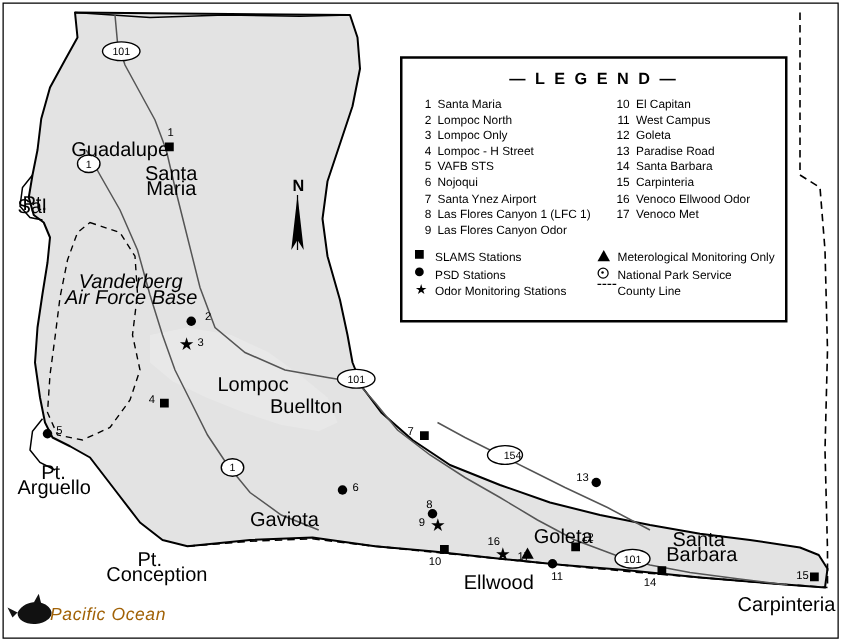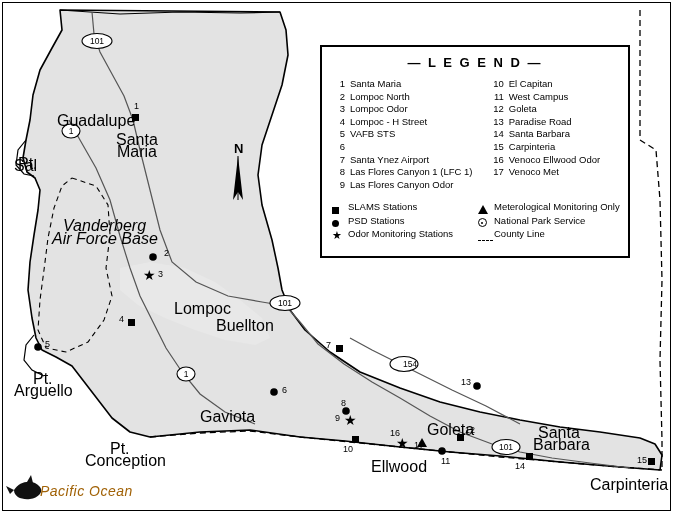--- a/index.html
+++ b/index.html
@@ -85,21 +85,21 @@
     display: flex;
     flex-direction: row;
     gap: 10px;
   }
   .sym-col { display: flex; flex-direction: column; }
   .sym-col.left { width: 150px; }
   .sym-col.right { width: 140px; }
   .sym-entry {
     display: flex;
     flex-direction: row;
-    align-items: flex-end;
+    align-items: flex-start;
     font-size: 9.5px;
     line-height: 13.5px;
     color: #000;
     white-space: nowrap;
   }
   .sym-glyph {
     width: 16px;
     flex: none;
     display: inline-flex;
     align-items: center;
@@ -355,32 +355,33 @@
         <div class="legend-entry">
           <span class="legend-num">1</span>
           <span class="legend-label">Santa Maria</span>
         </div>
         <div class="legend-entry">
           <span class="legend-num">2</span>
           <span class="legend-label">Lompoc North</span>
         </div>
         <div class="legend-entry">
           <span class="legend-num">3</span>
-          <span class="legend-label">Lompoc Odor</span>
+          <span class="legend-label">Lompoc Only</span>
         </div>
         <div class="legend-entry">
           <span class="legend-num">4</span>
           <span class="legend-label">Lompoc - H Street</span>
         </div>
         <div class="legend-entry">
           <span class="legend-num">5</span>
           <span class="legend-label">VAFB STS</span>
         </div>
         <div class="legend-entry">
           <span class="legend-num">6</span>
+          <span class="legend-label">Nojoqui</span>
         </div>
         <div class="legend-entry">
           <span class="legend-num">7</span>
           <span class="legend-label">Santa Ynez Airport</span>
         </div>
         <div class="legend-entry">
           <span class="legend-num">8</span>
           <span class="legend-label">Las Flores Canyon 1 (LFC 1)</span>
         </div>
         <div class="legend-entry">

